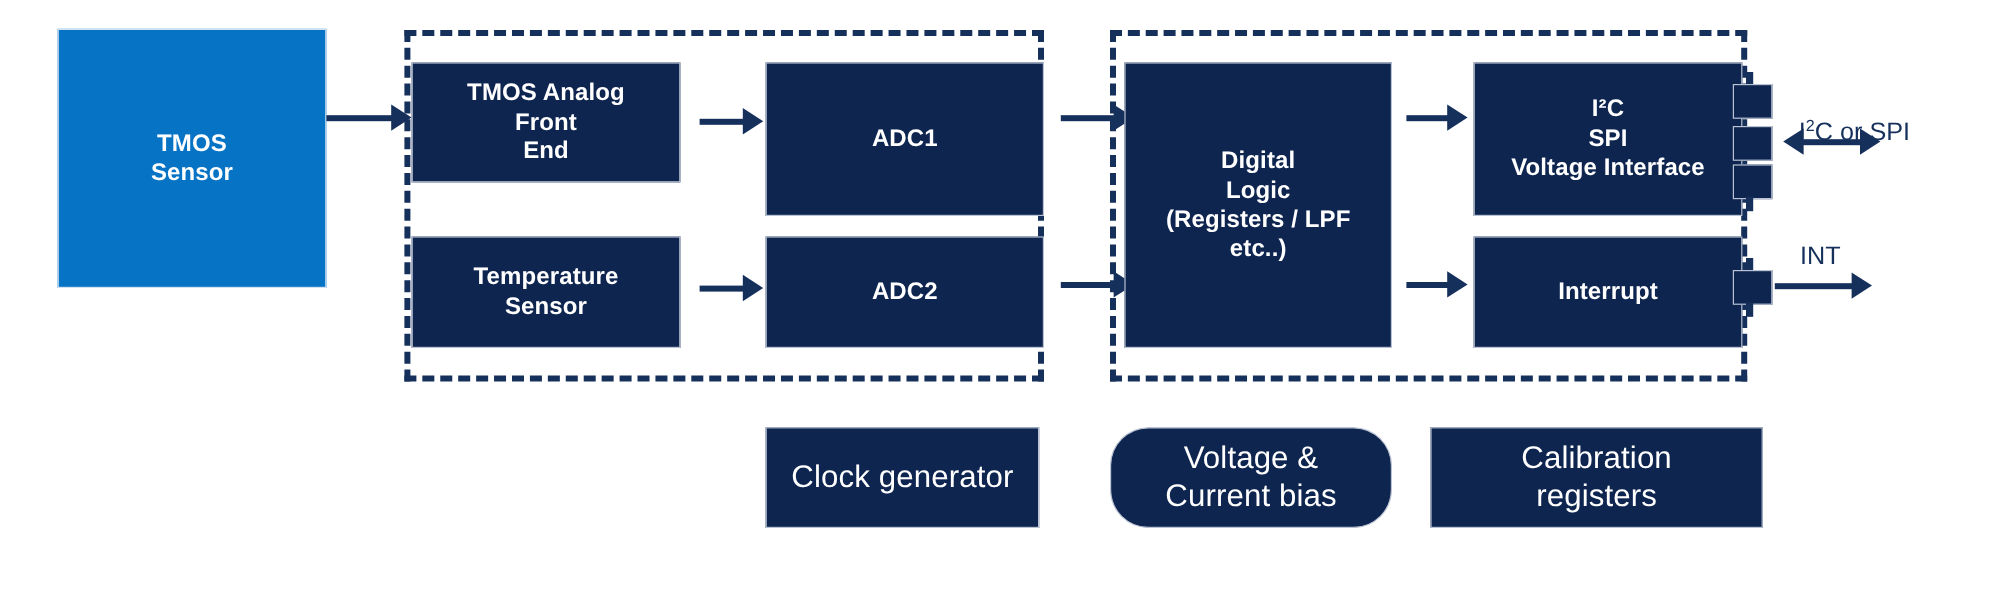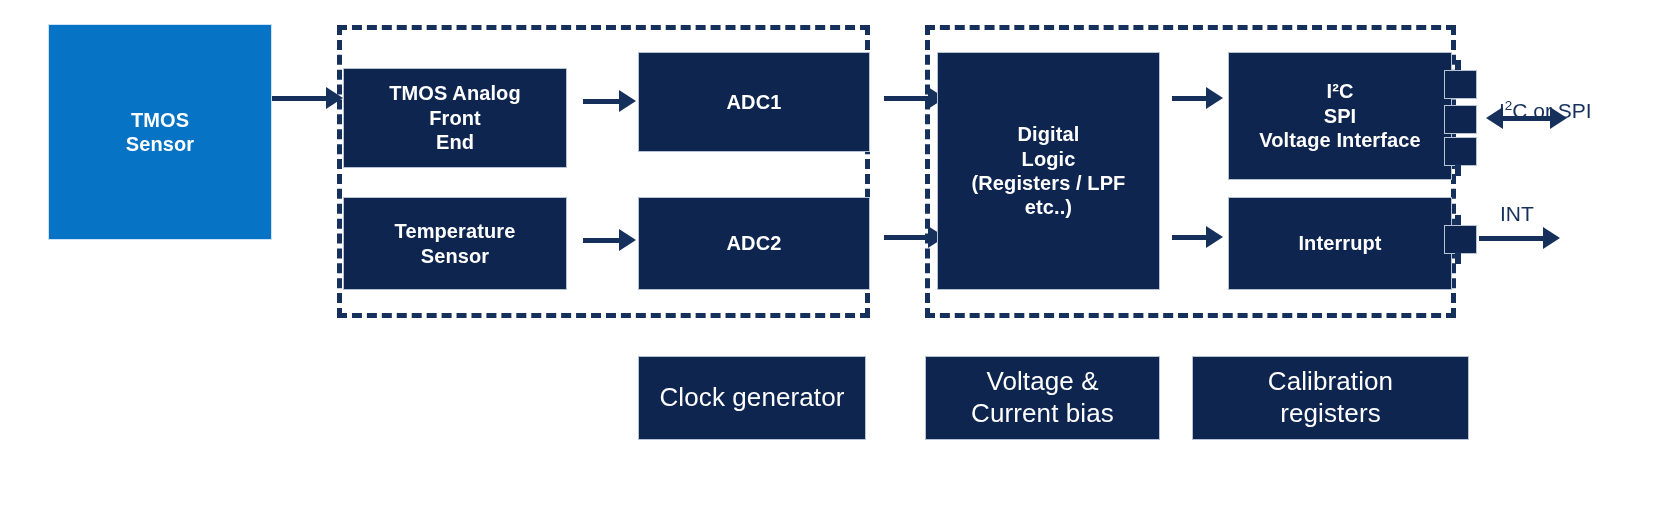--- a/index.html
+++ b/index.html
@@ -114,28 +114,28 @@
   <div class="dashbox" style="left:337px; top:25px; width:533px; height:293px;"></div>
 
   <div class="dashbox" style="left:925px; top:25px; width:531px; height:293px;"></div>
 
   <div class="block blue bold" style="left:48px; top:24px; width:224px; height:216px;">TMOS
 Sensor</div>
 
   <div class="arrow-line" style="left:272px; top:96px; width:56px;"></div>
   <div class="arrow-head-r" style="left:326px; top:87px;"></div>
 
-  <div class="block navy bold" style="left:343px; top:52px; width:224px; height:100px;margin-top:16px;">TMOS Analog
+  <div class="block navy bold" style="left:343px; top:52px; width:224px; height:100px;">TMOS Analog
 Front
 End</div>
 
   <div class="arrow-line" style="left:583px; top:99px; width:38px;"></div>
   <div class="arrow-head-r" style="left:619px; top:90px;"></div>
 
-  <div class="block navy bold" style="left:638px; top:52px; width:232px; height:100px;text-align:right;">ADC1</div>
+  <div class="block navy bold" style="left:638px; top:52px; width:232px; height:128px;text-align:right;">ADC1</div>
 
   <div class="block navy bold" style="left:343px; top:197px; width:224px; height:93px;">Temperature
 Sensor</div>
 
   <div class="arrow-line" style="left:583px; top:238px; width:38px;"></div>
   <div class="arrow-head-r" style="left:619px; top:229px;"></div>
 
   <div class="block navy bold" style="left:638px; top:197px; width:232px; height:93px;">ADC2</div>
 
   <div class="arrow-line" style="left:884px; top:96px; width:48px;"></div>
@@ -180,19 +180,19 @@
   <div class="pin" style="left:1444px; top:225px; width:33px; height:29px;"></div>
   <div class="pin-stub" style="left:1455px; top:252px; width:6px; height:12px;"></div>
 
   <div class="pinlabel" style="left:1500px; top:203px;">INT</div>
   <div class="arrow-line" style="left:1479px; top:236px; width:68px;"></div>
   <div class="arrow-head-r" style="left:1543px; top:227px;"></div>
 
 
   <div class="block navy light" style="left:638px; top:356px; width:228px; height:84px;">Clock generator</div>
 
-  <div class="block navy light" style="left:925px; top:356px; width:235px; height:84px;">Voltage &amp;
+  <div class="block navy light" style="left:925px; top:356px; width:235px; height:84px;border-radius:32px;">Voltage &amp;
 Current bias</div>
 
   <div class="block navy light" style="left:1192px; top:356px; width:277px; height:84px;">Calibration
 registers</div>
 
 </div>
 
 </body></html>

